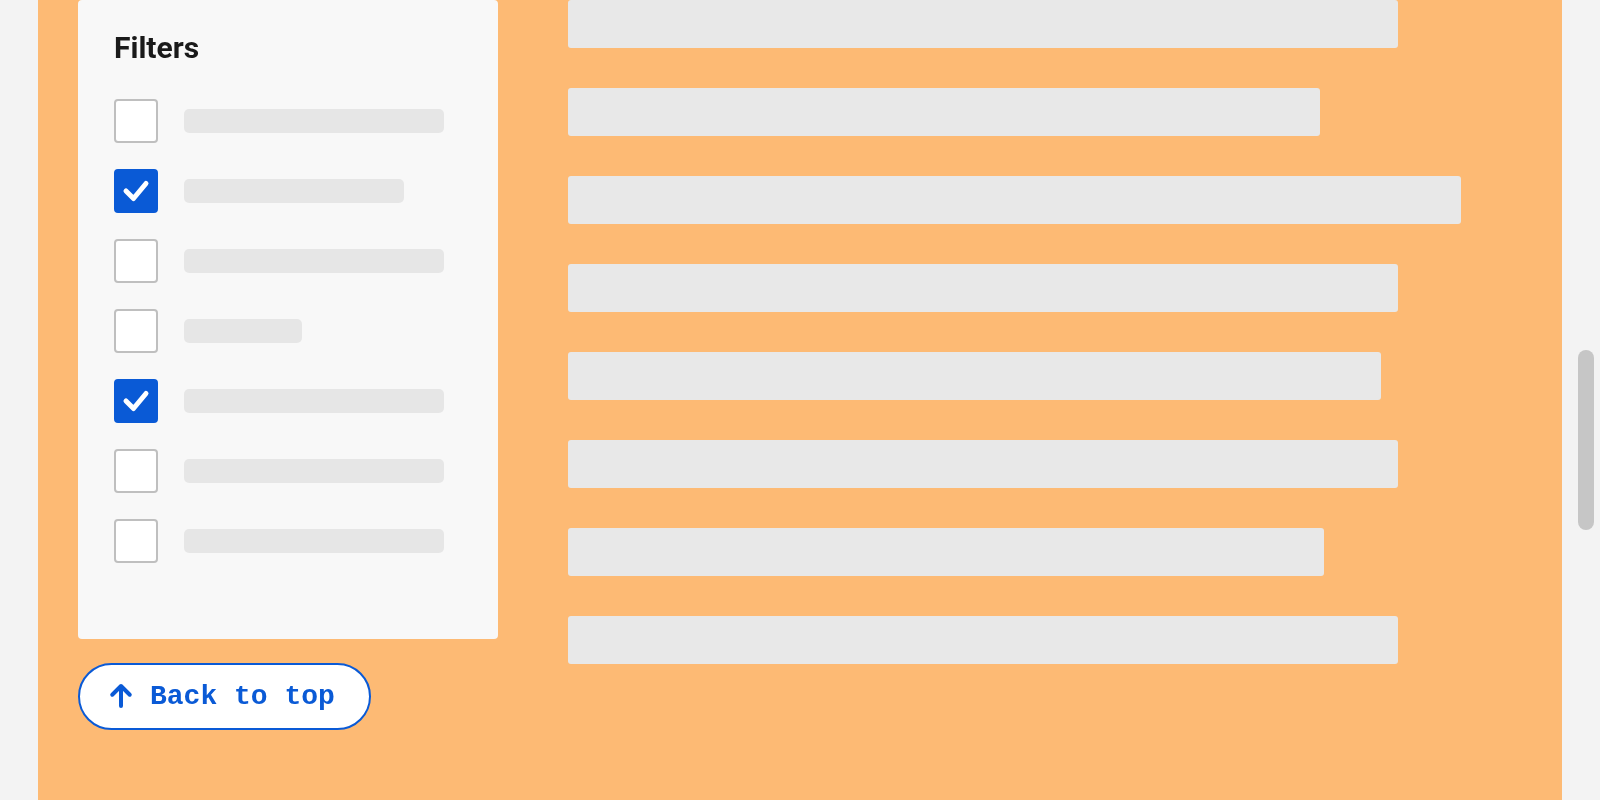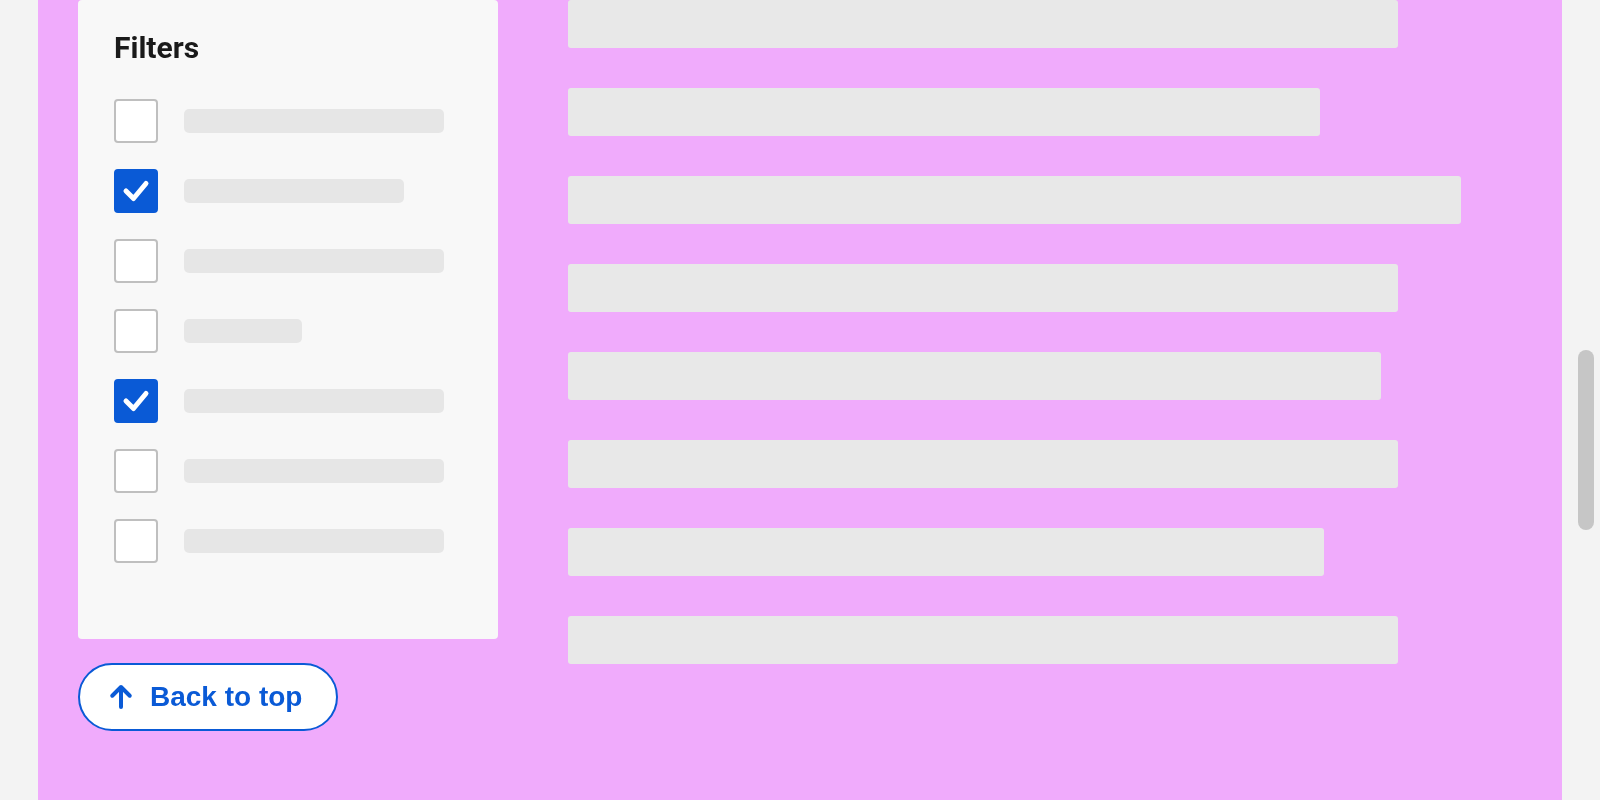--- a/index.html
+++ b/index.html
@@ -9,21 +9,21 @@
     }
     body {
       font-family: -apple-system, BlinkMacSystemFont, "Segoe UI", Roboto, Helvetica, Arial, sans-serif;
       background: #f3f3f3;
       width: 1600px;
       height: 800px;
       overflow: hidden;
       position: relative;
     }
     .page-outer {
-      background: #f0abfc;
+      background: #fdba74;
       margin: 0 38px;
       height: 100%;
       display: flex;
       padding-left: 40px;
       padding-right: 40px;
     }
     .sidebar-col {
       width: 420px;
       flex-shrink: 0;
       padding-top: 0;
@@ -75,30 +75,30 @@
       stroke-linecap: round;
       stroke-linejoin: round;
     }
     .filter-label-skeleton {
       height: 24px;
       background: #e6e6e6;
       border-radius: 5px;
     }
     .back-to-top {
       display: inline-flex;
-      align-items: center;
       gap: 14px;
       border: 2.5px solid #0a5ad6;
       border-radius: 40px;
       padding: 16px 34px 16px 26px;
       color: #0a5ad6;
       font-size: 28px;
       font-weight: 600;
       background: #ffffff;
       cursor: pointer;
+      font-family: Liberation Mono, monospace;
     }
     .back-to-top svg {
       width: 30px;
       height: 30px;
       stroke: #0a5ad6;
       stroke-width: 3.2;
       fill: none;
       stroke-linecap: round;
       stroke-linejoin: round;
     }

